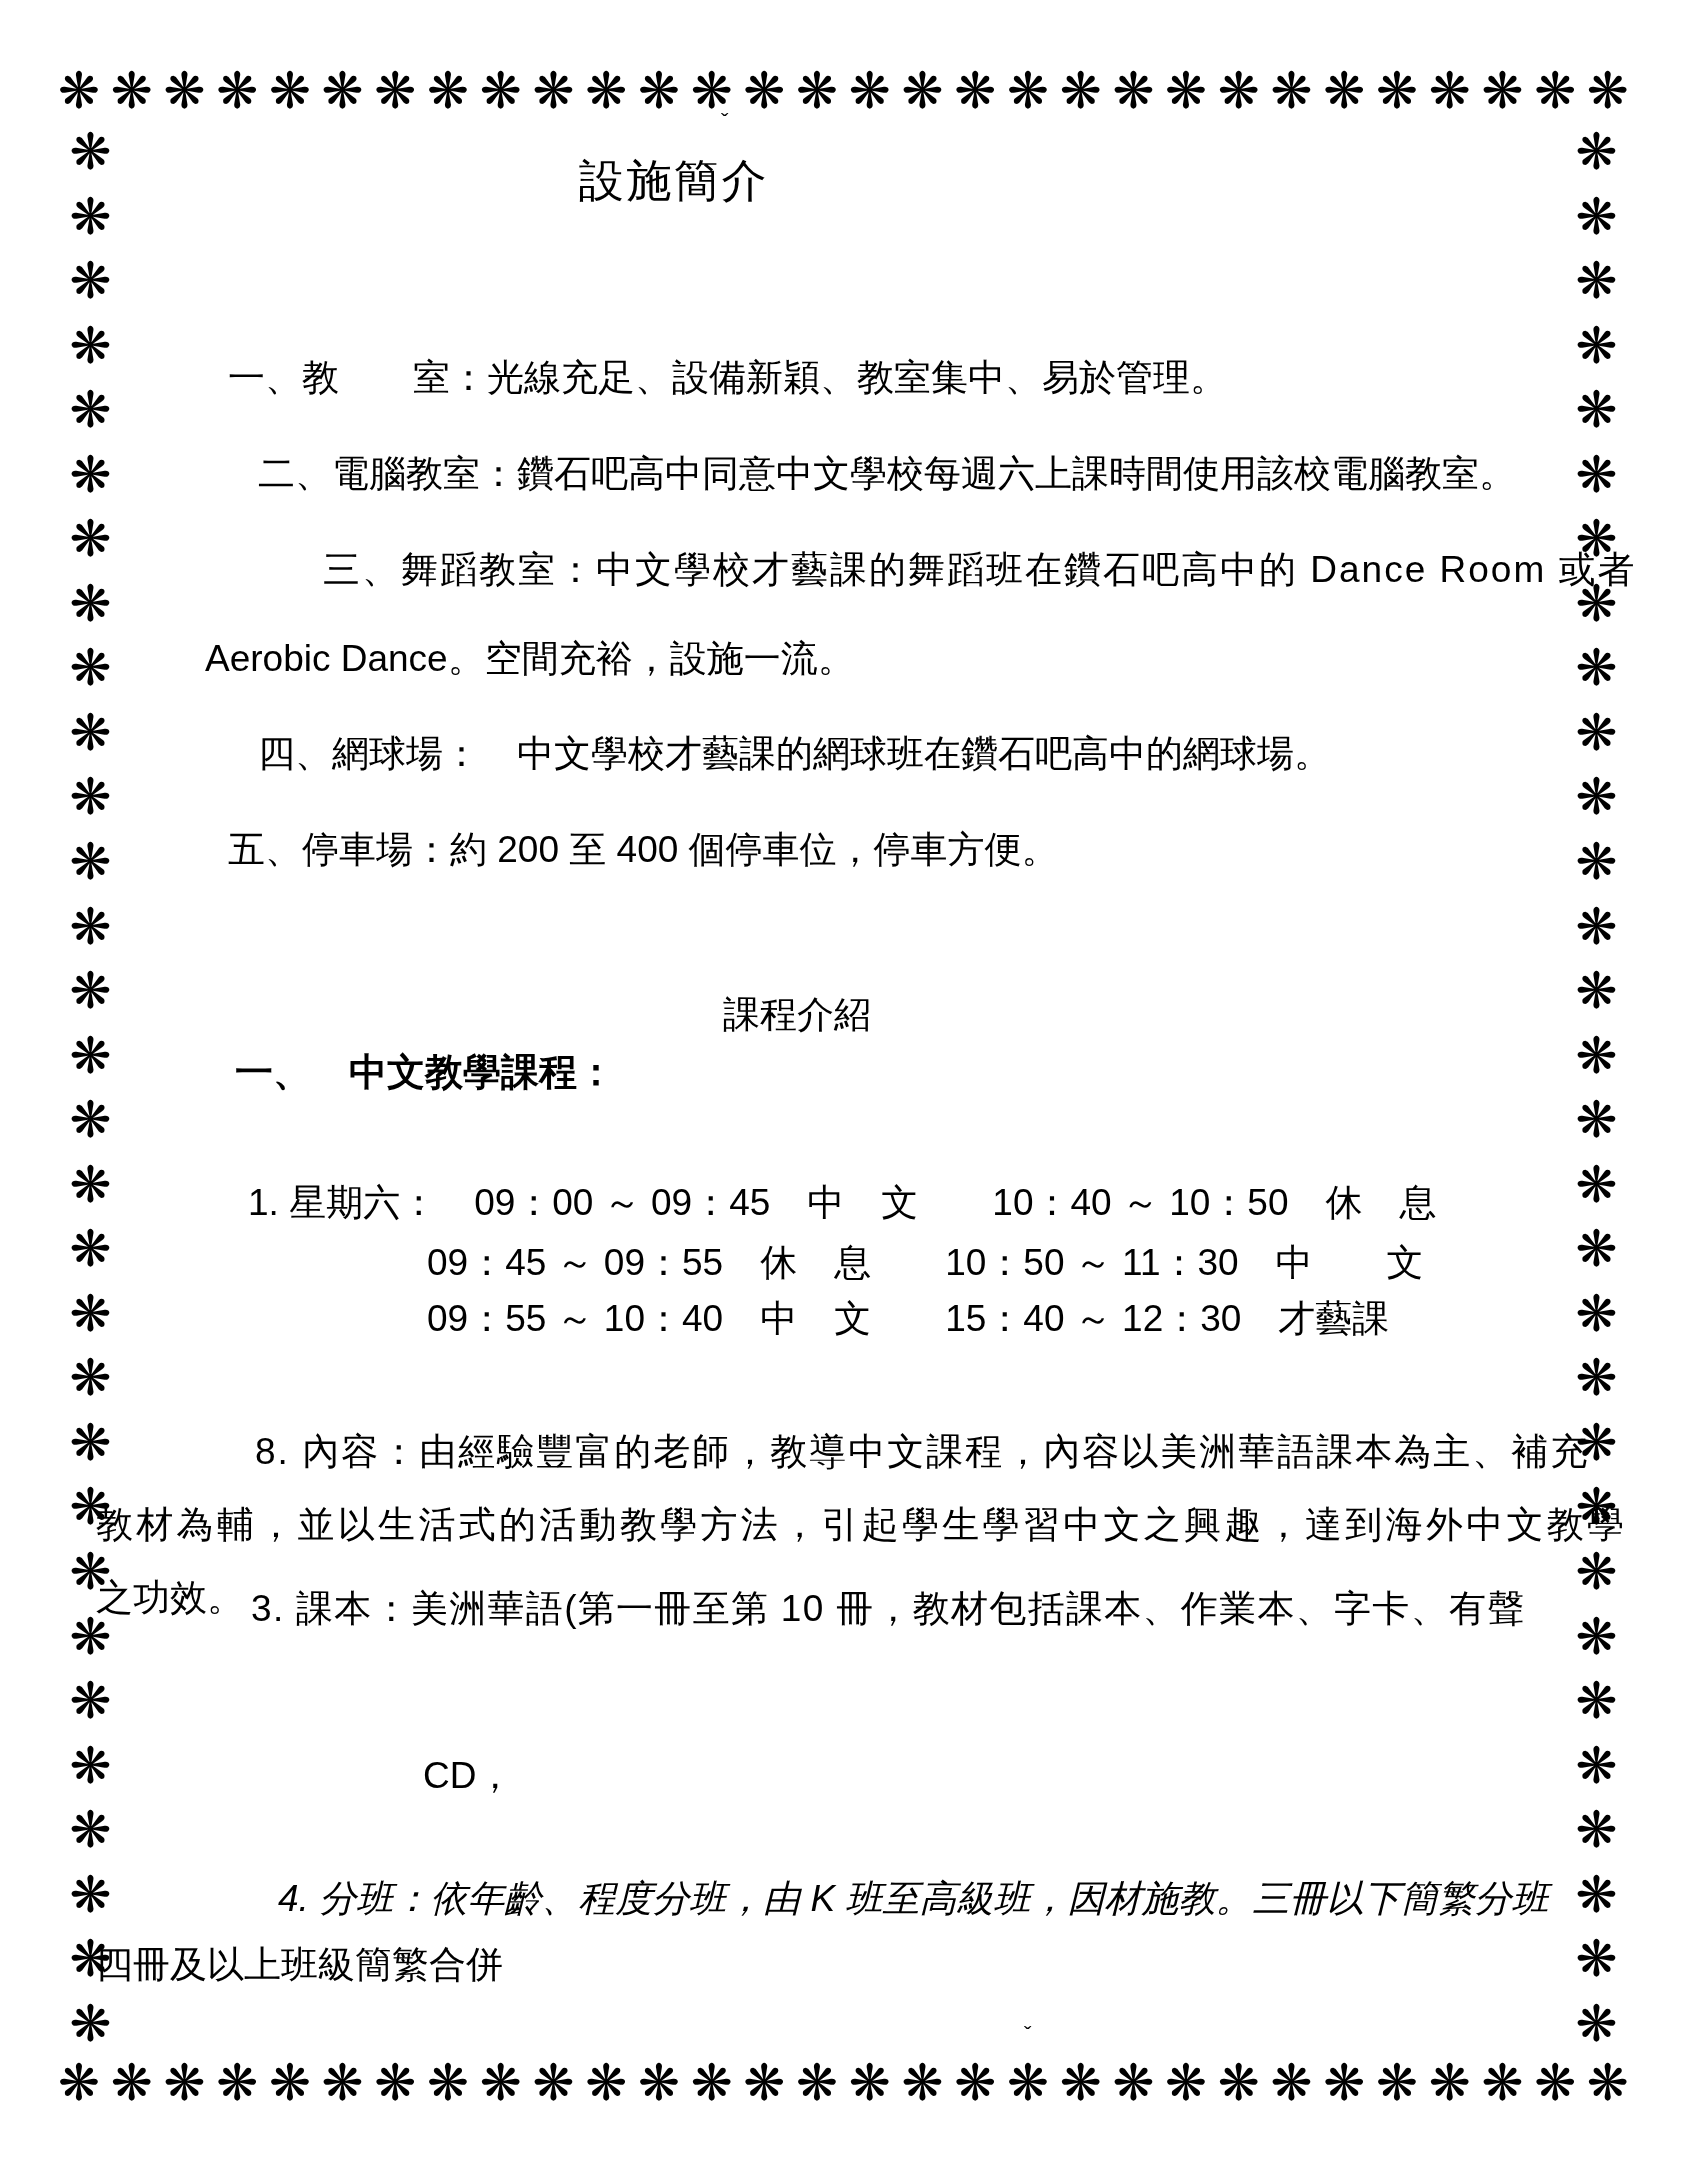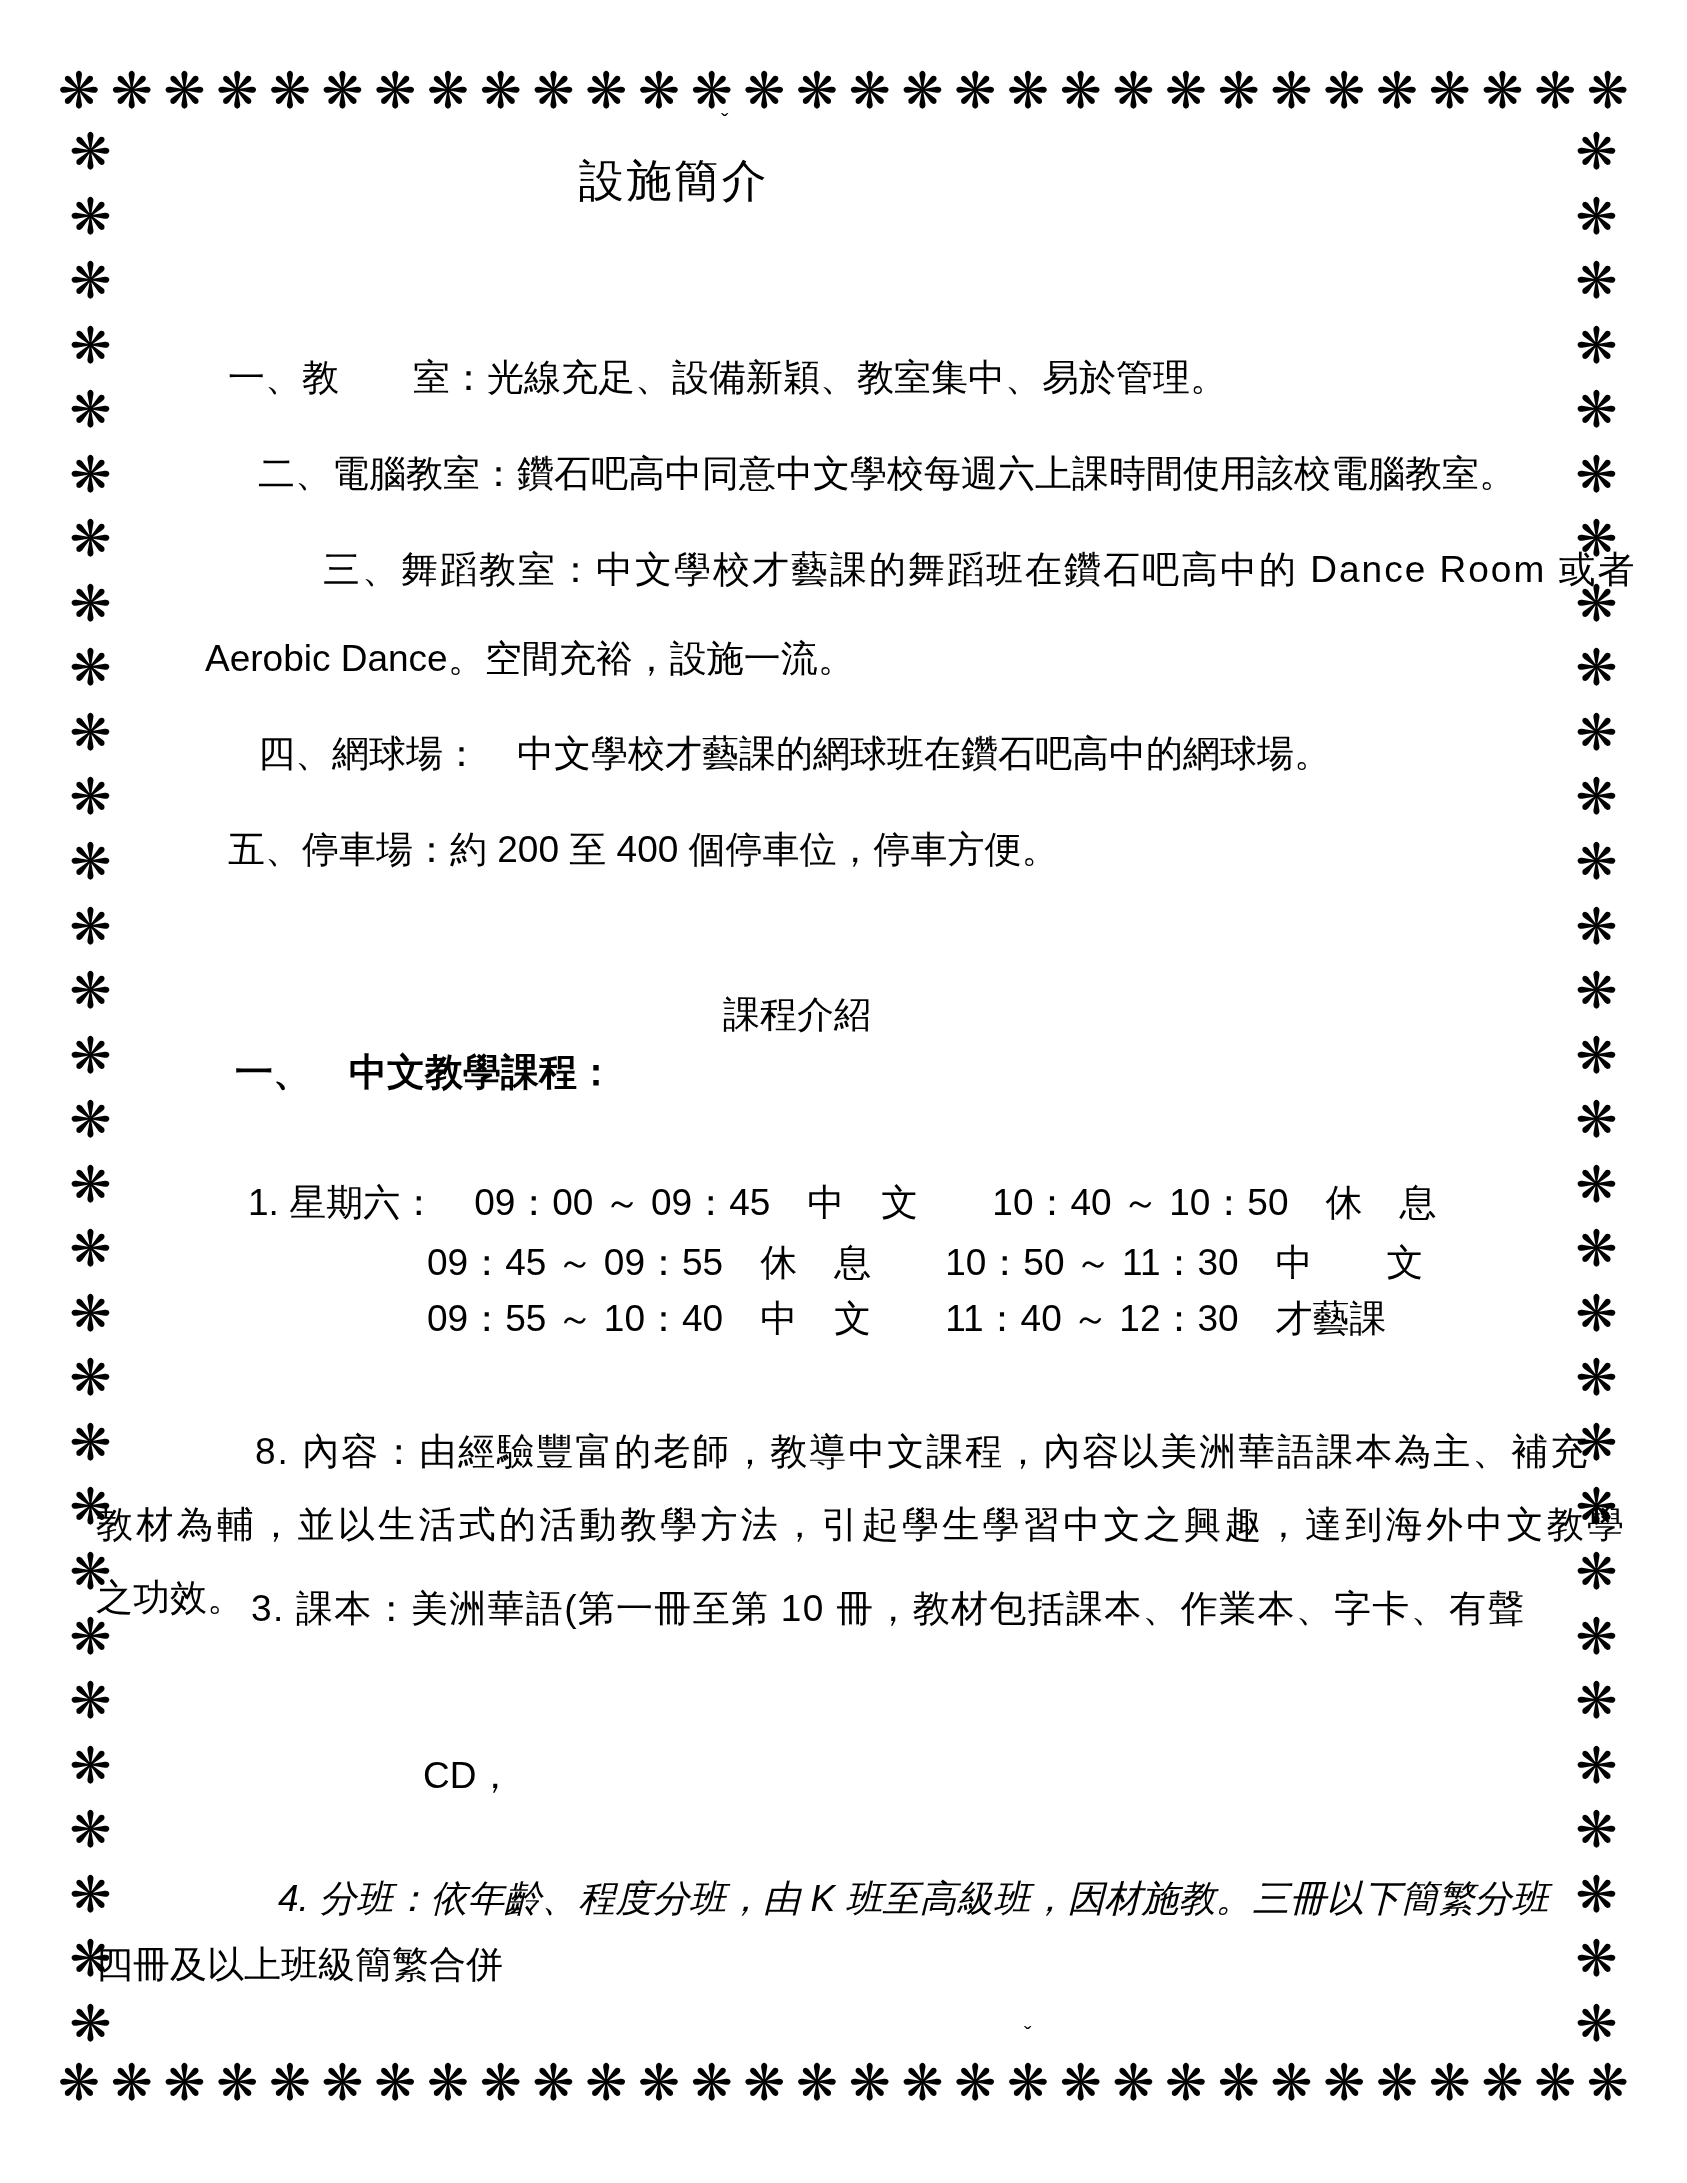--- a/index.html
+++ b/index.html
@@ -180,21 +180,21 @@
 <div class="line" style="top:549px;left:275px;letter-spacing:2px;margin-left:48px;">三、舞蹈教室：中文學校才藝課的舞蹈班在鑽石吧高中的 Dance Room 或者</div>
 <div class="line" style="top:638px;left:205px;">Aerobic Dance。空間充裕，設施一流。</div>
 <div class="line" style="top:733px;left:258px;">四、網球場：　中文學校才藝課的網球班在鑽石吧高中的網球場。</div>
 <div class="line" style="top:829px;left:228px;">五、停車場：約 200 至 400 個停車位，停車方便。</div>
 
 <div class="center-head" style="top:990px;">課程介紹</div>
 <div class="line bold" style="top:1051px;left:205px;font-size:38px;margin-left:30px;">一、　中文教學課程：</div>
 
 <div class="line" style="top:1182px;left:248px;">1. 星期六：　09：00 ～ 09：45　中　文　　10：40 ～ 10：50　休　息</div>
 <div class="line" style="top:1242px;left:427px;">09：45 ～ 09：55　休　息　　10：50 ～ 11：30　中　　文</div>
-<div class="line" style="top:1298px;left:427px;">09：55 ～ 10：40　中　文　　11：40 ～ 12：30　才藝課</div>
+<div class="line" style="top:1298px;left:427px;">09：55 ～ 10：40　中　文　　15：40 ～ 12：30　才藝課</div>
 
 <div class="line" style="top:1431px;left:255px;letter-spacing:2px;">8. 內容：由經驗豐富的老師，教導中文課程，內容以美洲華語課本為主、補充</div>
 <div class="line" style="top:1504px;left:96px;letter-spacing:3.3px;">教材為輔，並以生活式的活動教學方法，引起學生學習中文之興趣，達到海外中文教學</div>
 <div class="line" style="top:1577px;left:96px;">之功效。</div>
 
 <div class="line" style="top:1588px;left:235px;letter-spacing:1.3px;margin-left:16px;">3. 課本：美洲華語(第一冊至第 10 冊，教材包括課本、作業本、字卡、有聲</div>
 <div class="line" style="top:1755px;left:423px;">CD，</div>
 
 <div class="line" style="top:1878px;left:278px;font-style:italic;">4. 分班：依年齡、程度分班，由 K 班至高級班，因材施教。三冊以下簡繁分班</div>
 <div class="line" style="top:1944px;left:96px;">四冊及以上班級簡繁合併</div>

